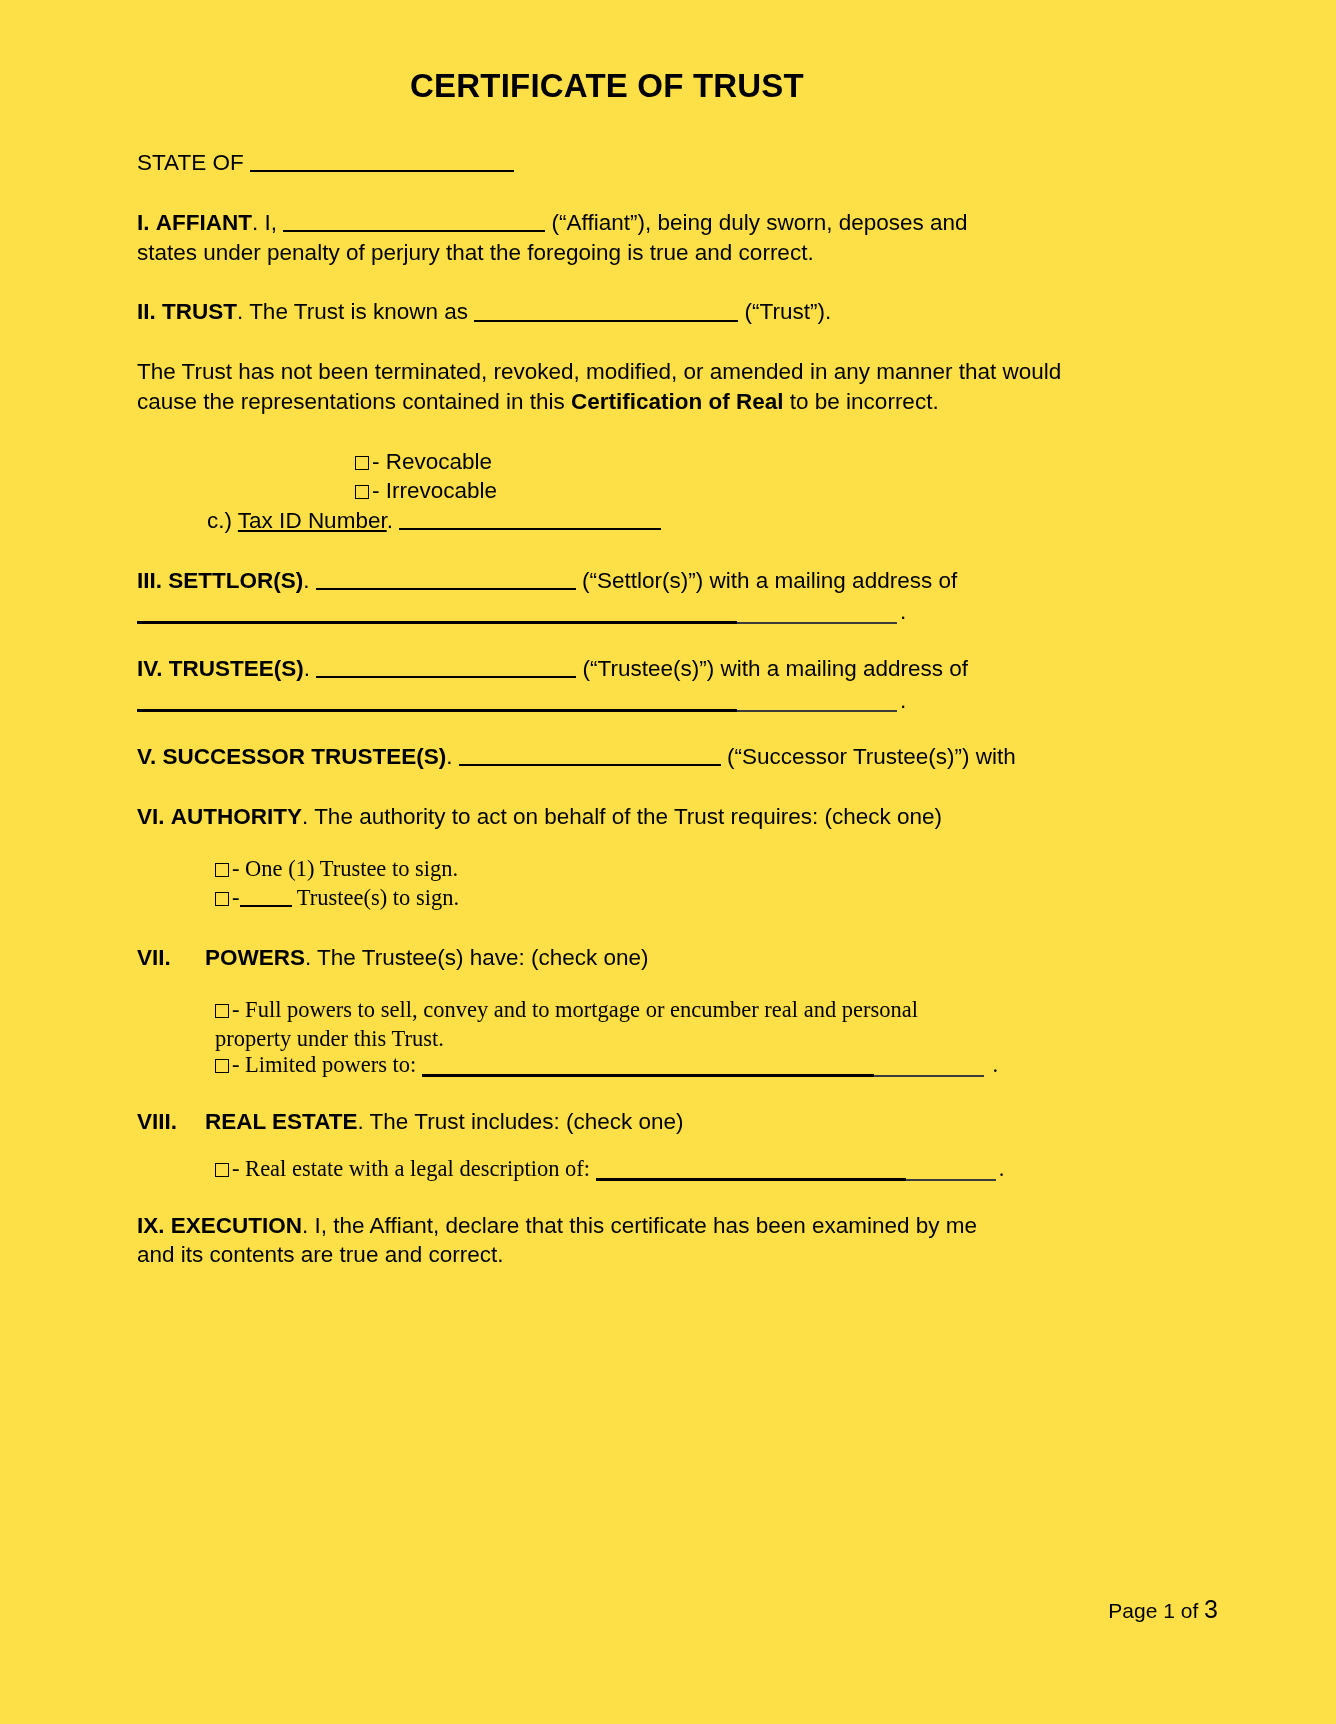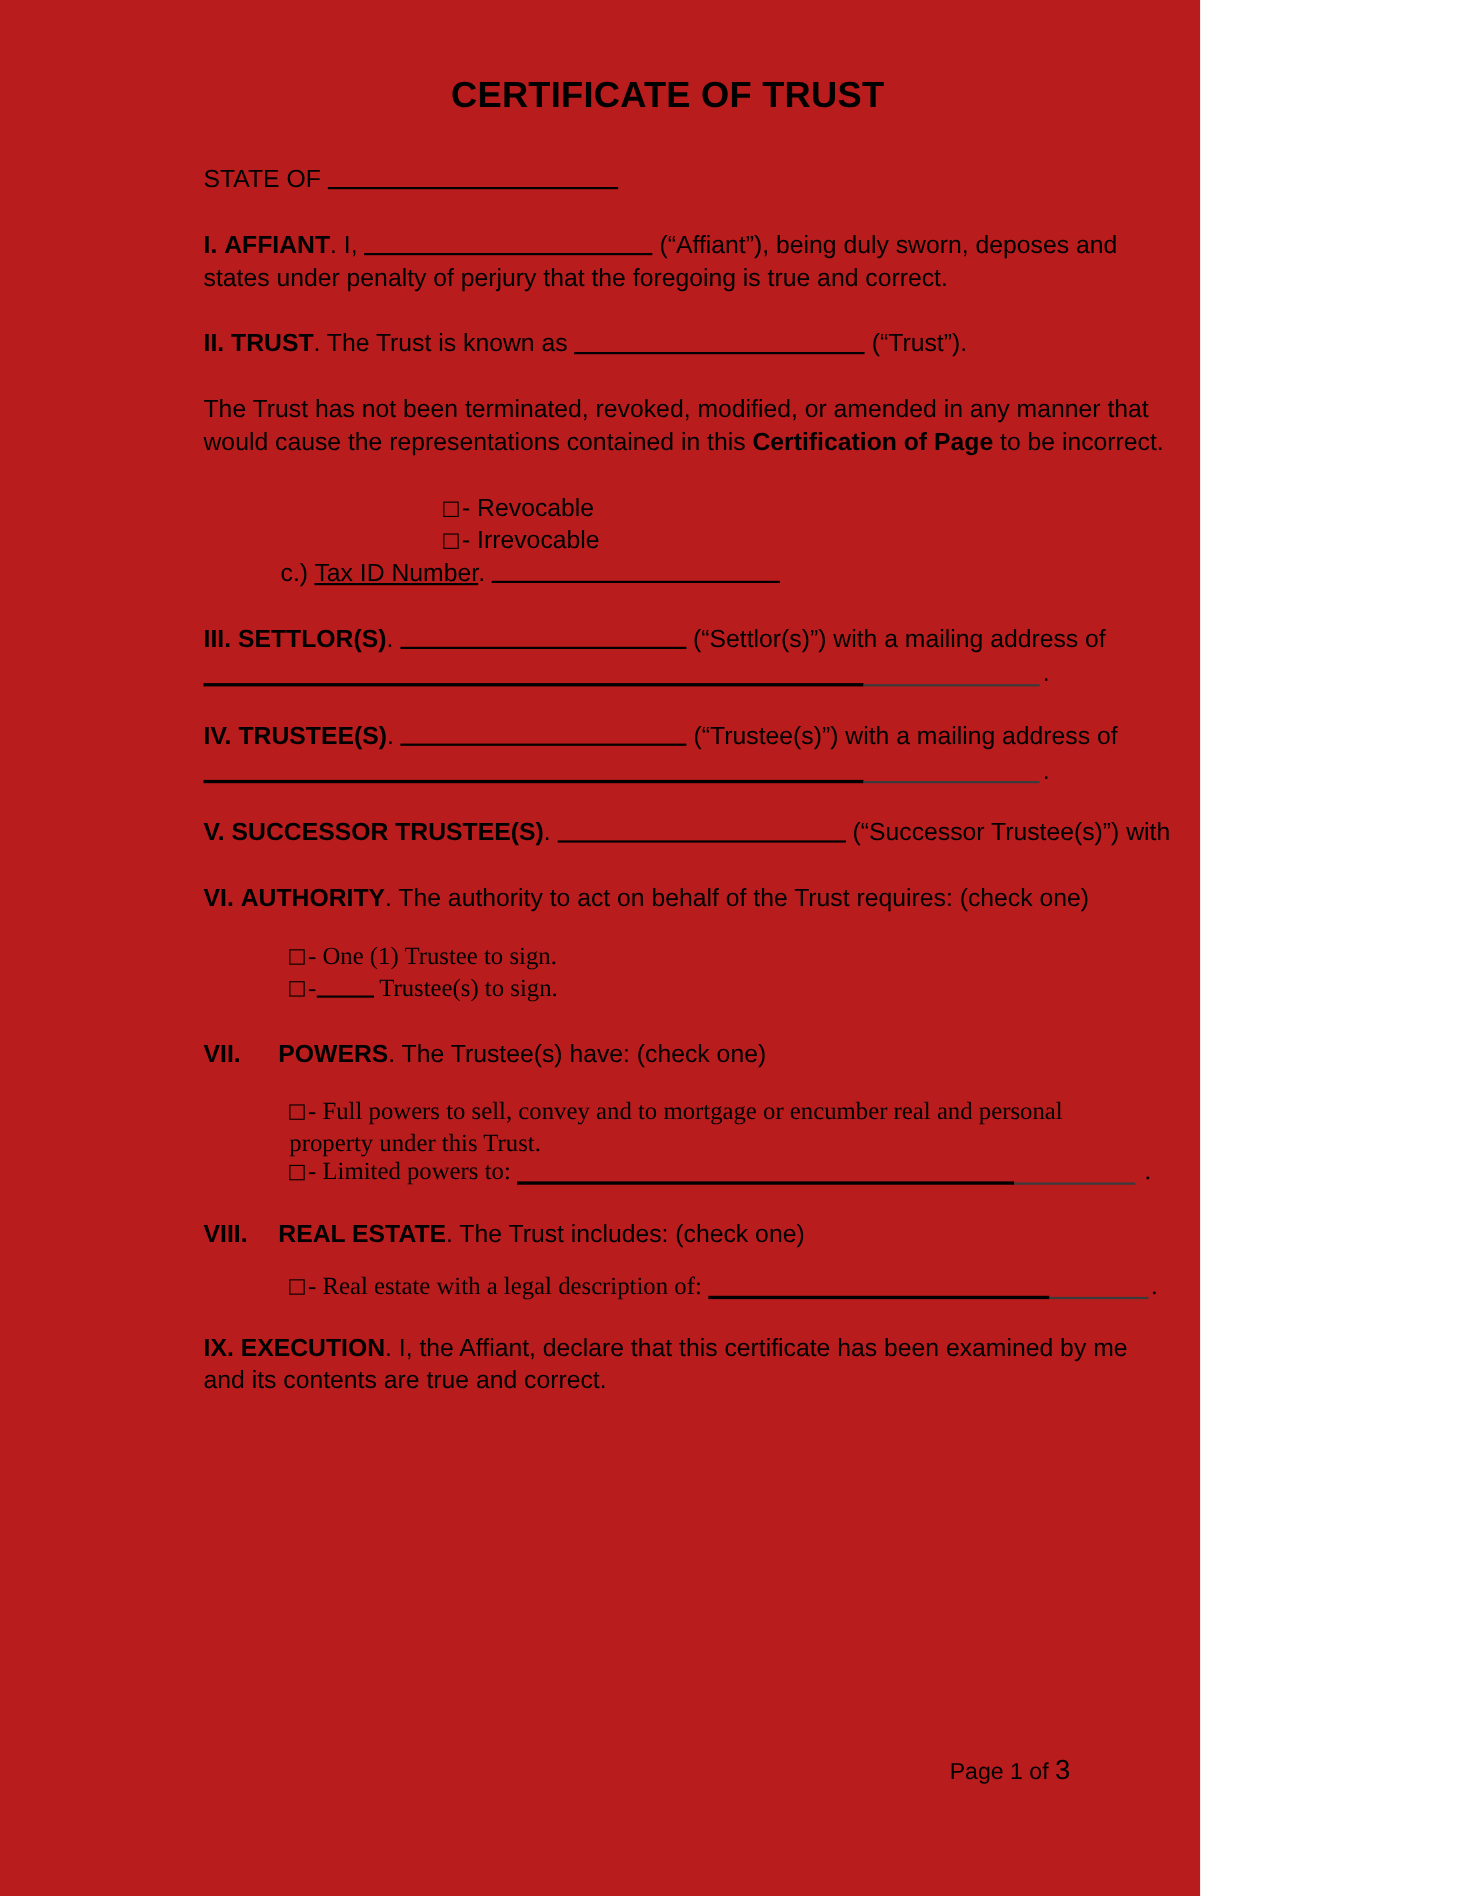--- a/index.html
+++ b/index.html
@@ -6,23 +6,23 @@
     margin: 0;
     padding: 0;
     background: #ffffff;
   }
   body {
     font-family: "Liberation Sans", sans-serif;
     color: #000000;
   }
   .page {
     position: relative;
-    width: 1091px;
+    width: 1336px;
     height: 1724px;
-    background: #b91c1c;
+    background: #fde047;
     box-sizing: border-box;
     padding: 0;
     overflow: hidden;
   }
   .content {
     position: absolute;
     left: 137px;
     top: 0;
     width: 940px;
   }
@@ -33,21 +33,20 @@
     font-weight: bold;
     letter-spacing: 0.2px;
     margin-top: 68px;
     margin-bottom: 0;
     line-height: 1.1;
   }
 
   .blk {
     font-size: 22.5px;
     line-height: 1.32;
-    margin-left: 48px;
   }
 
   .sp-title-to-state { height: 44px; }
   .gap-lg { height: 30px; }
   .gap-md { height: 22px; }
   .gap-xs { height: 6px; }
 
   .line-row { white-space: nowrap; }
 
   b, .bold { font-weight: bold; }
@@ -170,21 +169,21 @@
         <span class="bold">II.</span>
         <span class="bold">TRUST</span><span>. The Trust is known as</span>
         <span class="fill f-trustname"></span>
         <span>(“Trust”).</span>
       </div>
     </div>
 
     <div class="gap-lg"></div>
 
     <div class="blk">
-      <span>The Trust has not been terminated, revoked, modified, or amended in any manner that would cause the representations contained in this </span><span class="bold">Certification of Page</span><span> to be incorrect.</span>
+      <span>The Trust has not been terminated, revoked, modified, or amended in any manner that would cause the representations contained in this </span><span class="bold">Certification of Real</span><span> to be incorrect.</span>
     </div>
 
     <div class="gap-lg"></div>
 
     <div class="blk indent-a">
       <div class="indent-b">
         <span class="chk"></span><span>- Revocable</span>
       </div>
       <div class="indent-b">
         <span class="chk"></span><span>- Irrevocable</span>

